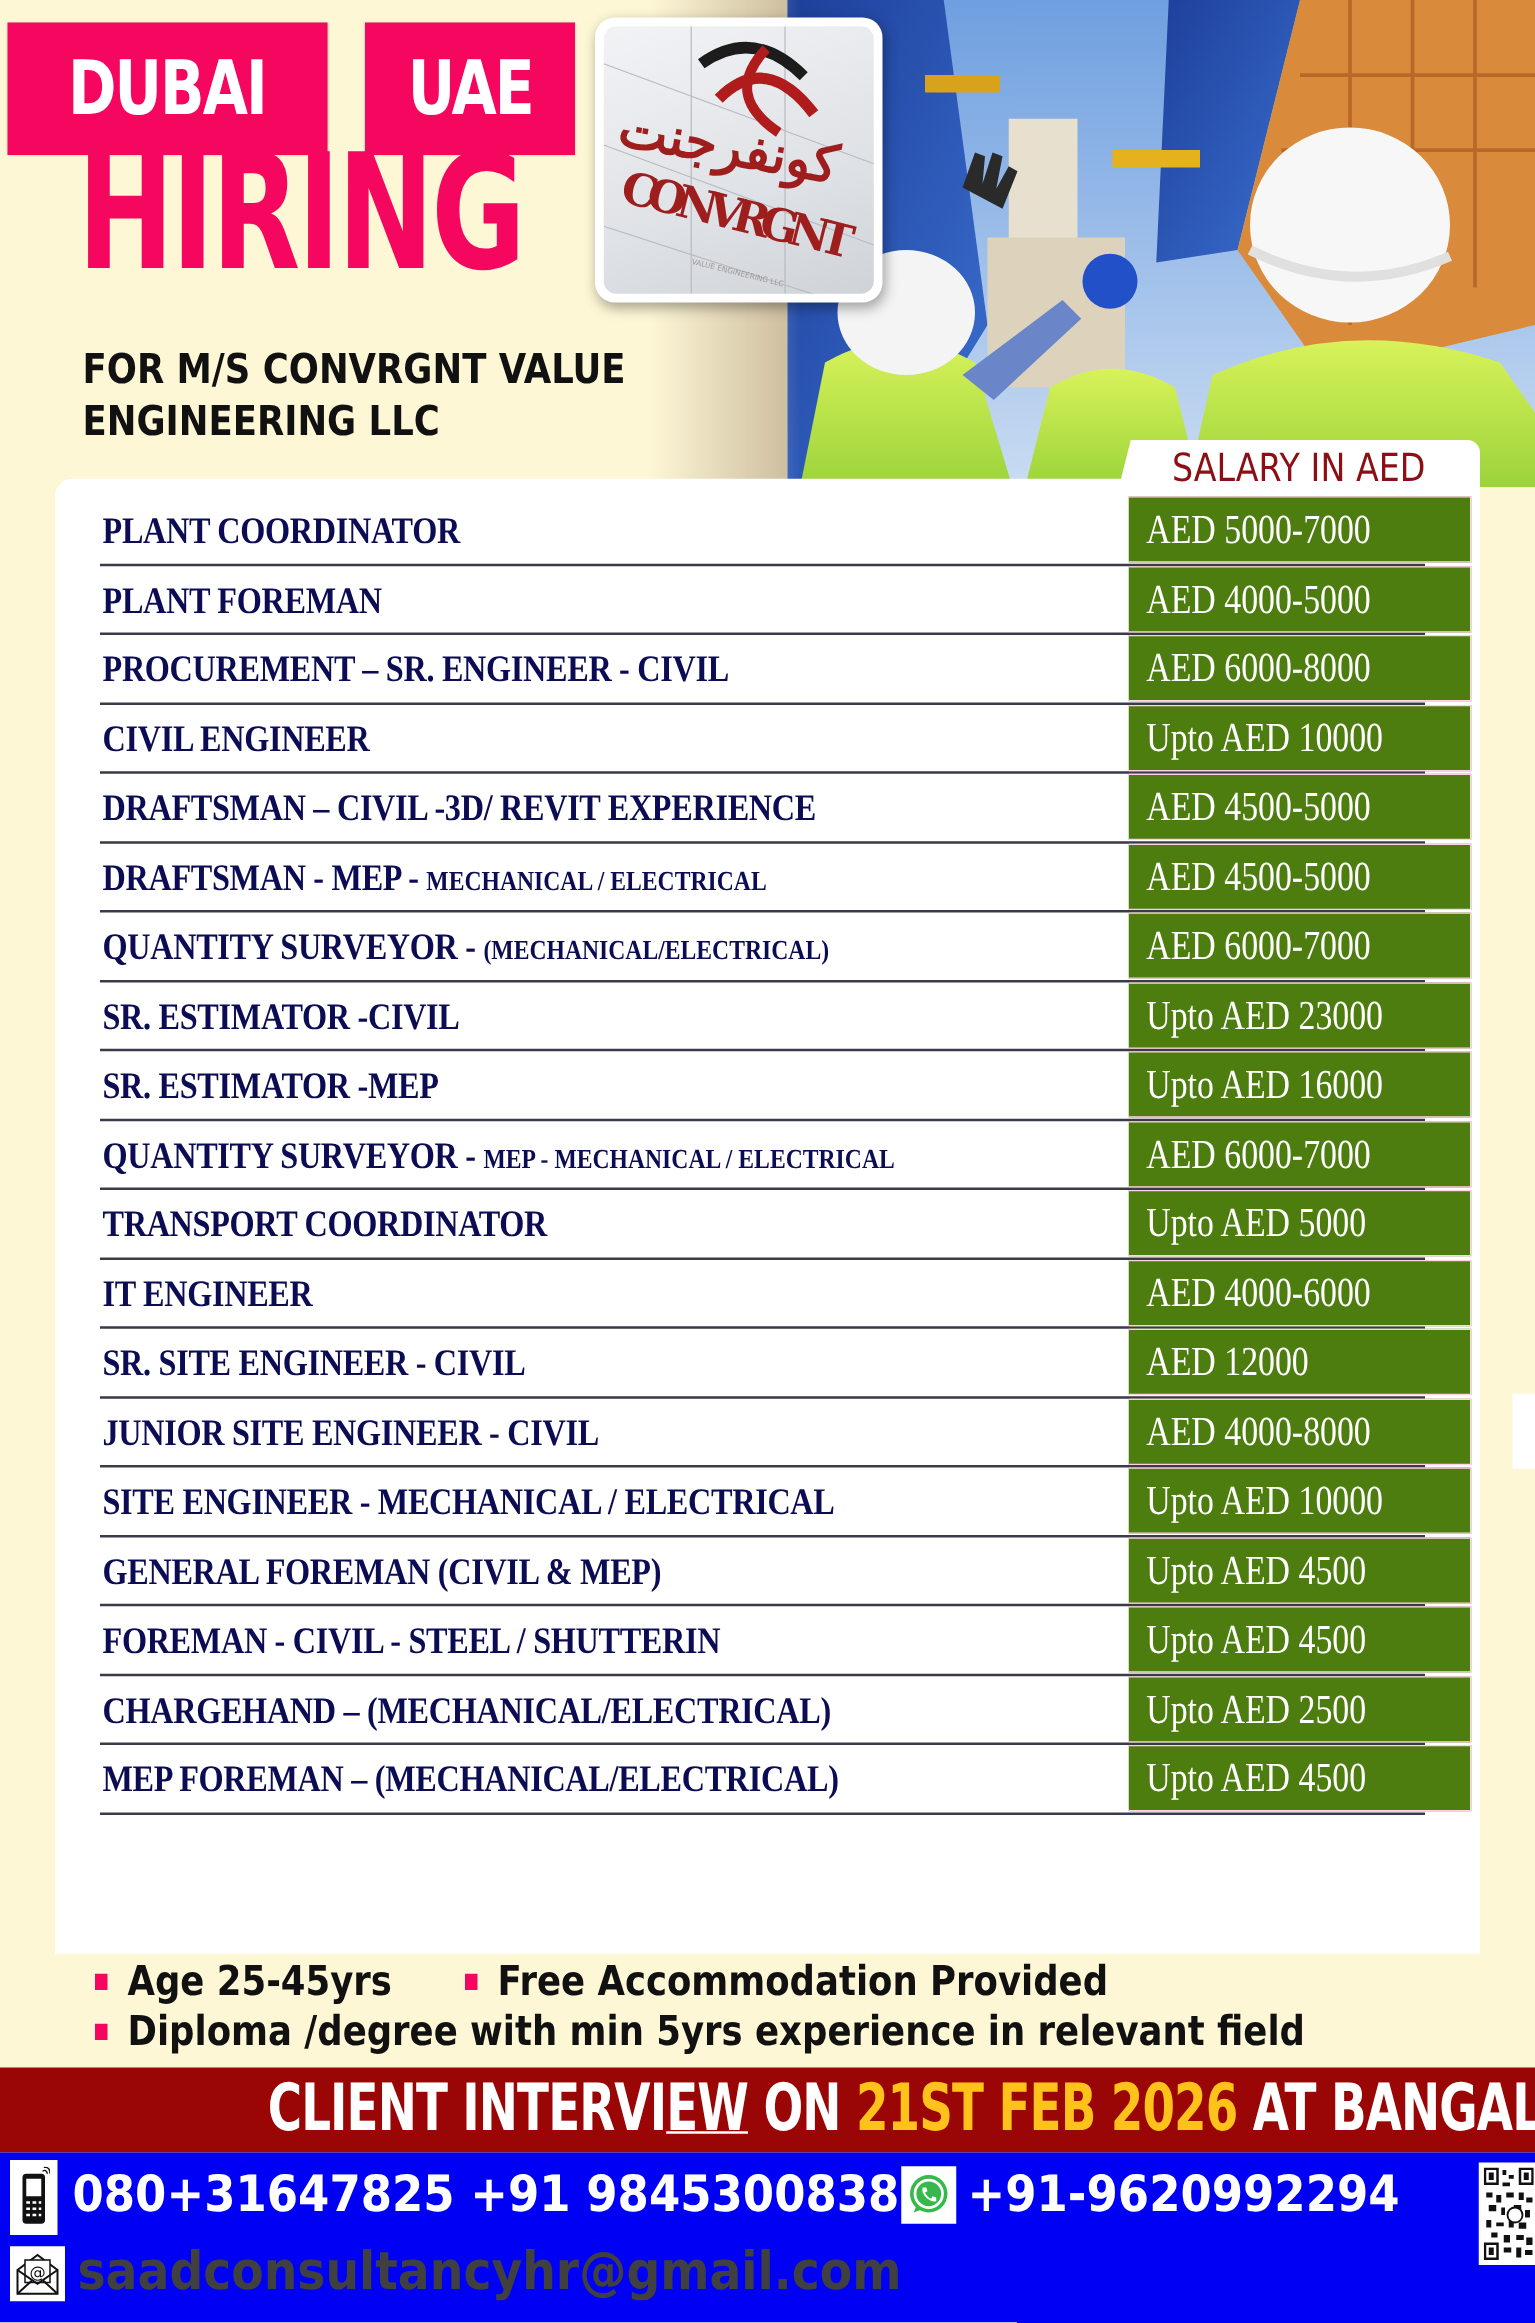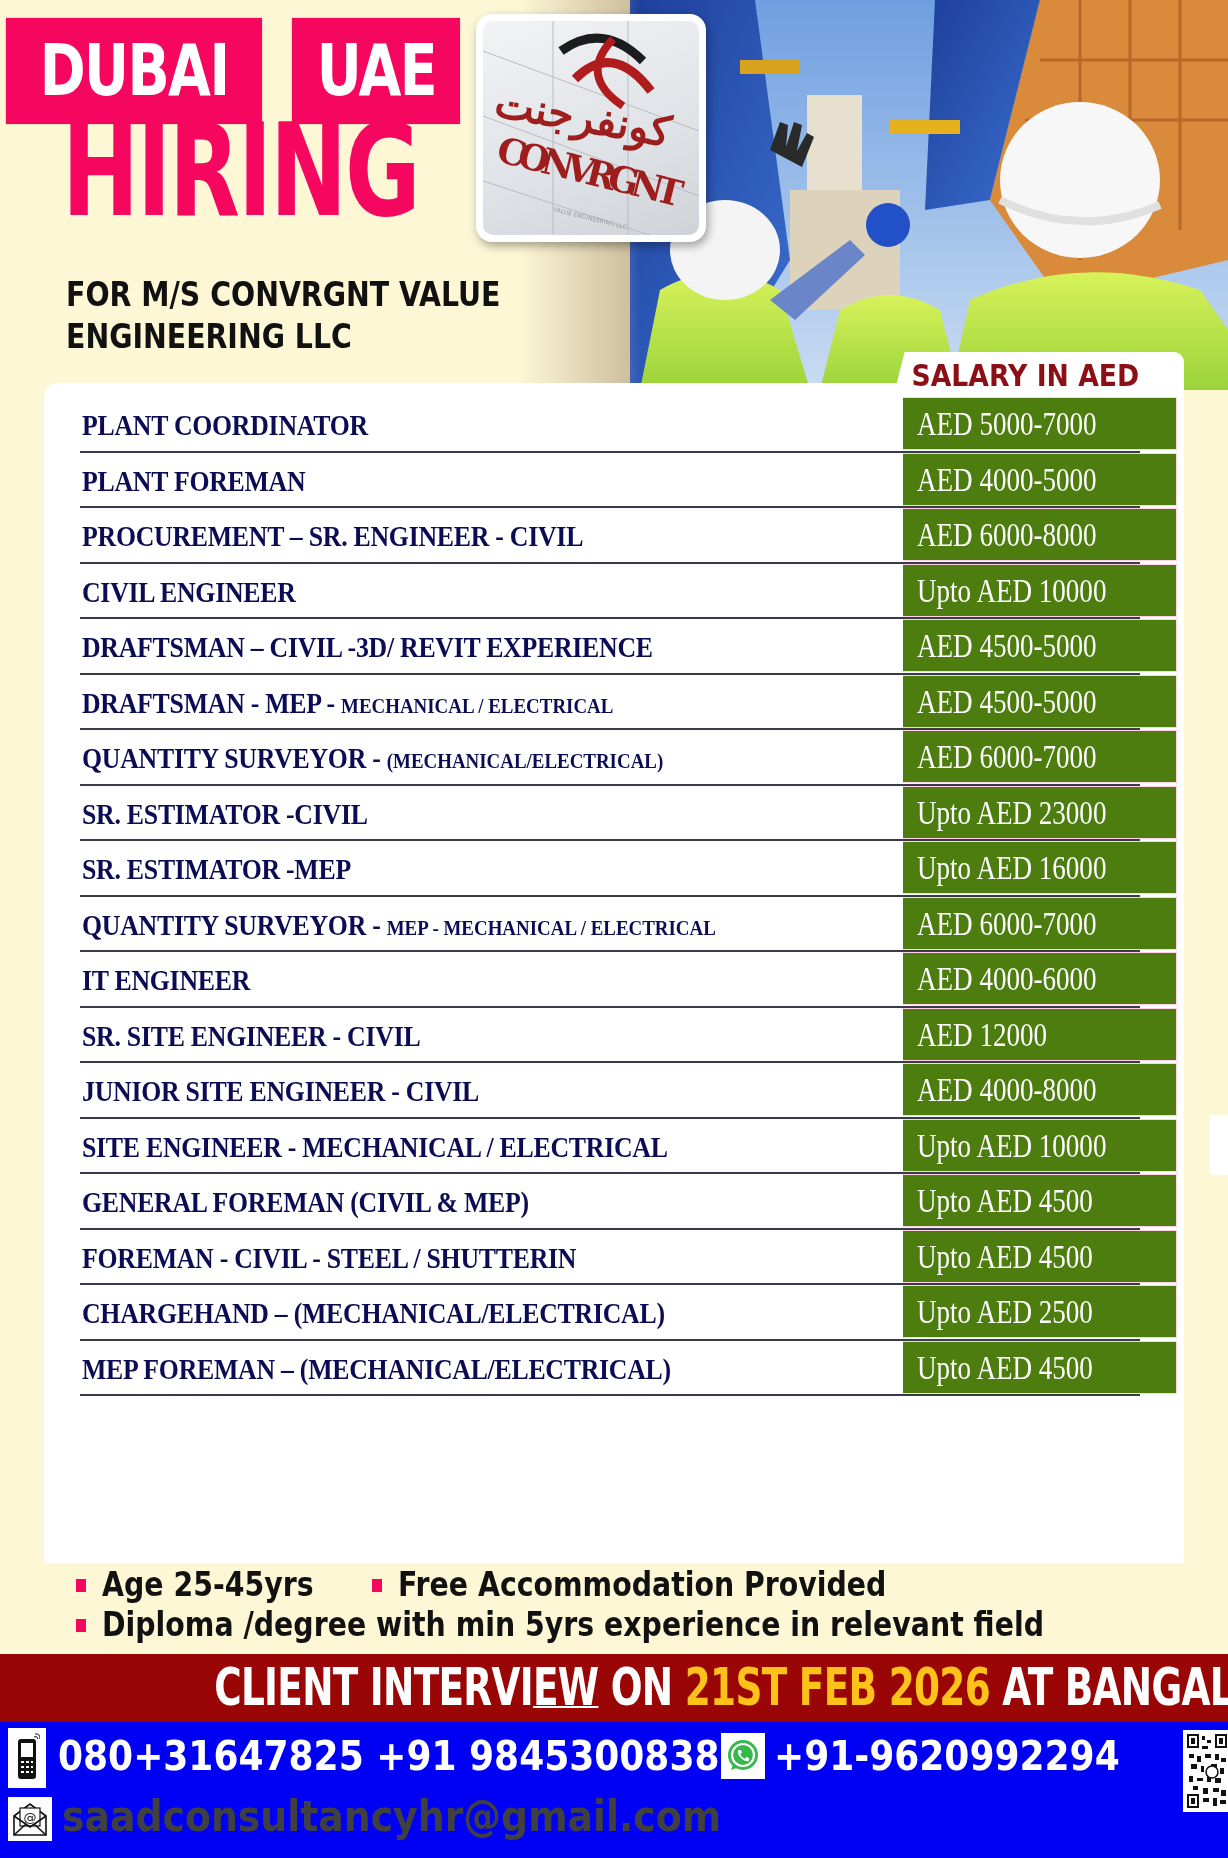--- a/index.html
+++ b/index.html
@@ -16,21 +16,21 @@
     left: 520px; top: 0; width: 708px; height: 390px; overflow: hidden;
     -webkit-mask-image: linear-gradient(to right, transparent 0px, #000 120px);
             mask-image: linear-gradient(to right, transparent 0px, #000 120px);
   }
   .photo svg { width: 100%; height: 100%; display: block; }
 
   
   .title-box {
     background: #f5075f; color: #ffffff;
     font-family: "DejaVu Sans", sans-serif; font-weight: bold;
-    font-size: 71px; line-height: 106px; height: 106px;
+    font-size: 60px; line-height: 106px; height: 106px;
     text-align: center; letter-spacing: -2px;
     transform-origin: left top;
     box-shadow: 0 0 2px rgba(0,0,0,.25);
   }
   .title-box span { display: inline-block; transform: scaleX(0.78); transform-origin: center; }
   .hiring {
     left: 62px; top: 108px; width: 360px; height: 126px;
     color: #f5075f; font-weight: bold; font-size: 128px; line-height: 126px;
     letter-spacing: -3px; white-space: nowrap; overflow: visible;
   }
@@ -58,22 +58,22 @@
     left: 44px; top: 383px; width: 1140px; height: 1180px;
     background: #ffffff; border-radius: 14px 14px 0 0;
   }
   .salary-tab {
     left: 893px; top: 352px; width: 291px; height: 46px;
     background: #ffffff; border-radius: 10px 10px 0 0;
     clip-path: polygon(4% 0, 100% 0, 100% 100%, 0 100%);
   }
   .salary-head {
     left: 893px; top: 352px; width: 291px; height: 46px;
-    color: #8b0f14; font-weight: bold; font-size: 31px; line-height: 46px;
-    text-align: left; white-space: nowrap;
+    color: #8b0f14; font-weight: normal; font-size: 31px; line-height: 46px;
+    text-align: center; white-space: nowrap;
   }
   .salary-head span { display: inline-block; transform: scaleX(0.86); }
 
   .rows { left: 44px; top: 397px; width: 1140px; }
   .row { position: relative; height: 55.5px; font-family: Liberation Serif, serif; }
   .row .job {
     position: absolute; left: 38px; top: 8px; height: 40px;
     color: #0c0c55; font-weight: bold; font-size: 30px; line-height: 40px;
     white-space: nowrap; transform: scaleX(0.86); transform-origin: left center;
     letter-spacing: -0.3px;
@@ -262,20 +262,25 @@
     </div>
     <div class="row">
       <div class="job"><span>SR. ESTIMATOR -MEP</span><span class="small"></span></div>
       <div class="div-line"></div>
       <div class="sal"><span>Upto AED 16000</span></div>
     </div>
     <div class="row">
       <div class="job"><span>QUANTITY SURVEYOR - </span><span class="small">MEP - MECHANICAL / ELECTRICAL</span></div>
       <div class="div-line"></div>
       <div class="sal"><span>AED 6000-7000</span></div>
+    </div>
+    <div class="row">
+      <div class="job"><span>TRANSPORT COORDINATOR</span><span class="small"></span></div>
+      <div class="div-line"></div>
+      <div class="sal"><span>Upto AED 5000</span></div>
     </div>
     <div class="row">
       <div class="job"><span>IT ENGINEER</span><span class="small"></span></div>
       <div class="div-line"></div>
       <div class="sal"><span>AED 4000-6000</span></div>
     </div>
     <div class="row">
       <div class="job"><span>SR. SITE ENGINEER - CIVIL</span><span class="small"></span></div>
       <div class="div-line"></div>
       <div class="sal"><span>AED 12000</span></div>

